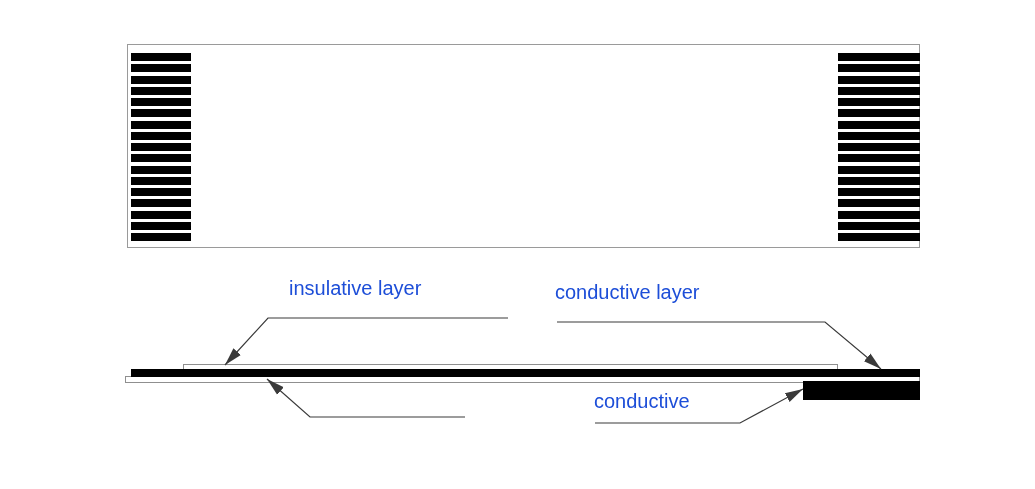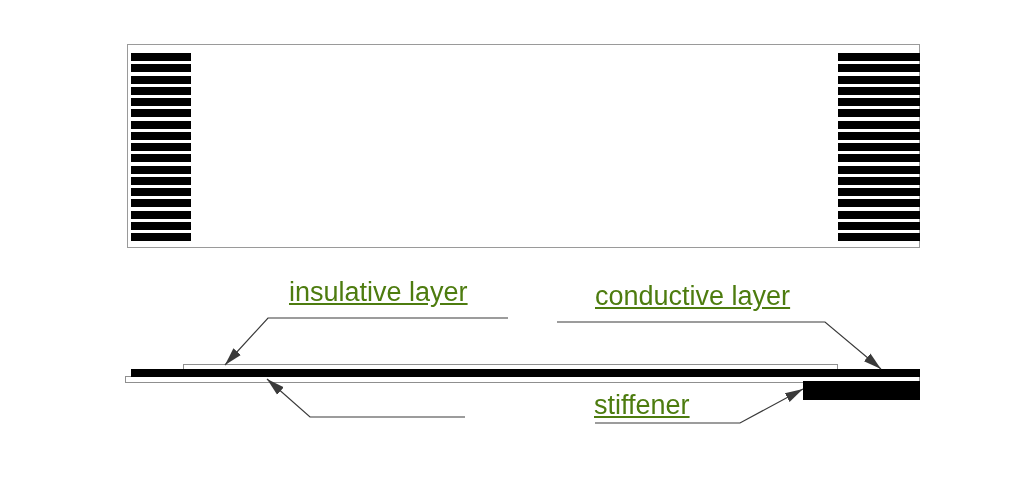--- a/index.html
+++ b/index.html
@@ -65,28 +65,27 @@
   .leaders polyline {
     fill: none;
     stroke: var(--leader, #3a3a3a);
     stroke-width: 1.2;
   }
   .leaders .arrowhead { fill: var(--leader, #3a3a3a); }
   
   .label {
     position: absolute;
     z-index: 5;
-    font-size: 27px;
+    font-size: 20px;
     line-height: 1.05;
-    color: #4d7c0f;
+    color: #1d4ed8;
     white-space: nowrap;
-    text-decoration: underline;
   }
   .label.insulative-label { left: 289px; top: 278px; }
-  .label.conductive-label { left: 555px; top: 282px; margin-left: 40px; }
+  .label.conductive-label { left: 555px; top: 282px; }
   .label.basefilm-label   { left: 334px; top: 384px; }
   .label.stiffener-label  { left: 594px; top: 391px; }
 </style>
 </head>
 <body>
 
 <div class="canvas">
 
   <div class="top-view"></div>
   <div class="stripes left">
@@ -140,14 +139,14 @@
       </marker>
     </defs>
     <polyline points="508,318 268,318 225,365" marker-end="url(#arrow)"></polyline>
     <polyline points="557,322 825,322 881,369" marker-end="url(#arrow)"></polyline>
     <polyline points="465,417 310,417 267,379" marker-end="url(#arrow)"></polyline>
     <polyline points="595,423 740,423 803,389" marker-end="url(#arrow)"></polyline>
   </svg>
 
   <div class="label insulative-label">insulative layer</div>
   <div class="label conductive-label">conductive layer</div>
-  <div class="label stiffener-label">stiffener</div>
+  <div class="label stiffener-label">conductive</div>
 </div>
 
 </body></html>

